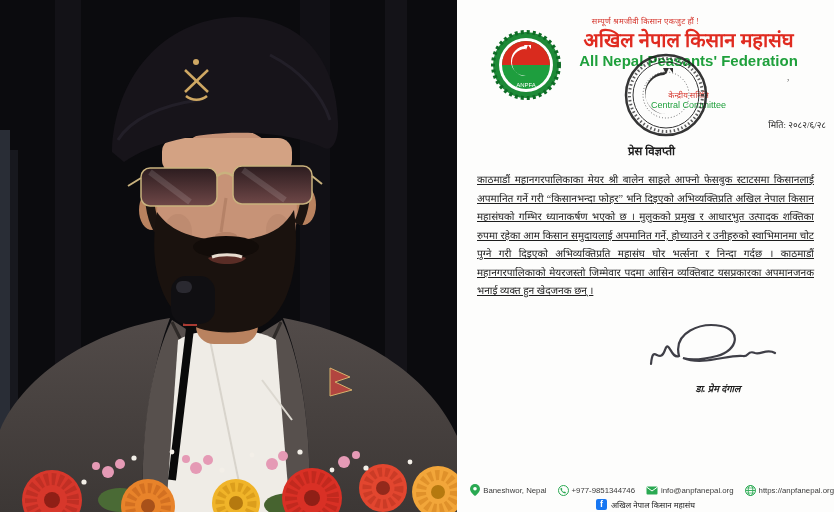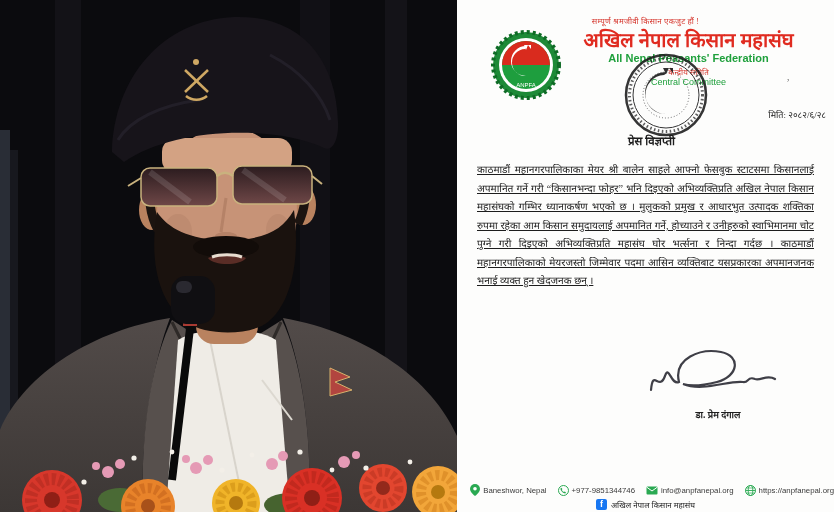--- a/index.html
+++ b/index.html
@@ -9,29 +9,29 @@
   .photo{width:457px;height:512px;flex:0 0 457px;background:#0b0b0e;position:relative;}
   .photo svg{display:block;}
   
   .letter{flex:1;background:#fdfdfc;position:relative;height:512px;overflow:hidden;
           font-family:"Liberation Serif",serif;color:#1d1d1d;}
   .slogan{color:#d5342b;font-size:8px;text-align:center;padding-top:15px;letter-spacing:.2px;}
   .header-row{display:flex;align-items:flex-start;margin-top:4px;position:relative;}
   .logo-wrap{margin-left:34px;width:70px;flex:0 0 70px;}
   .titles{flex:1;text-align:center;padding-right:18px;}
   .org-np{color:#e02b20;font-weight:bold;font-size:20px;line-height:1.05;}
-  .org-en{color:#1fa03c;font-weight:bold;font-size:11px;font-family:"Liberation Sans",sans-serif;margin-top:1px;}
-  .committee-np{color:#d5342b;font-size:8px;margin-top:2px;}
+  .org-en{color:#1fa03c;font-weight:bold;font-size:15px;font-family:"Liberation Sans",sans-serif;margin-top:1px;}
+  .committee-np{color:#d5342b;font-size:8px;margin-top:20px;}
   .committee-en{color:#1fa03c;font-size:9px;font-family:"Liberation Sans",sans-serif;}
   .stamp{position:absolute;left:166px;top:22px;width:86px;height:86px;opacity:.88;}
   .stray-mark{position:absolute;right:44px;top:76px;color:#777;font-size:11px;}
   .date-line{text-align:right;padding-right:8px;font-size:9px;margin-top:8px;color:#222;}
   .press-heading{text-align:center;font-weight:bold;font-size:11.5px;margin-top:12px;margin-left:12px;}
   .body-par{margin:13px 20px 0 20px;font-size:10.2px;line-height:1.82;text-align:justify;text-decoration:underline;}
-  .sig-block{position:absolute;right:36px;top:346px;width:160px;text-align:center;}
+  .sig-block{position:absolute;right:36px;top:320px;width:160px;text-align:center;font-style:italic;}
   .sig-name{font-weight:bold;font-size:9.5px;margin-top:4px;}
   .sig-title{font-size:9.5px;margin-top:14px;}
   .foot{position:absolute;left:0;right:0;bottom:0;padding-bottom:2px;background:#fdfdfc;}
   .foot-row{display:flex;justify-content:flex-end;align-items:center;gap:11px;
             font-family:"Liberation Sans",sans-serif;font-size:7.8px;color:#3a3a3a;}
   .foot-item{display:flex;align-items:center;gap:3px;white-space:nowrap;}
   .fb-row{display:flex;justify-content:center;align-items:center;gap:4px;margin-top:3px;
           font-size:8px;color:#222;}
   .fb-badge{width:11px;height:11px;border-radius:2px;background:#1877f2;color:#fff;
             font-family:"Liberation Sans",sans-serif;font-weight:bold;font-size:9px;

